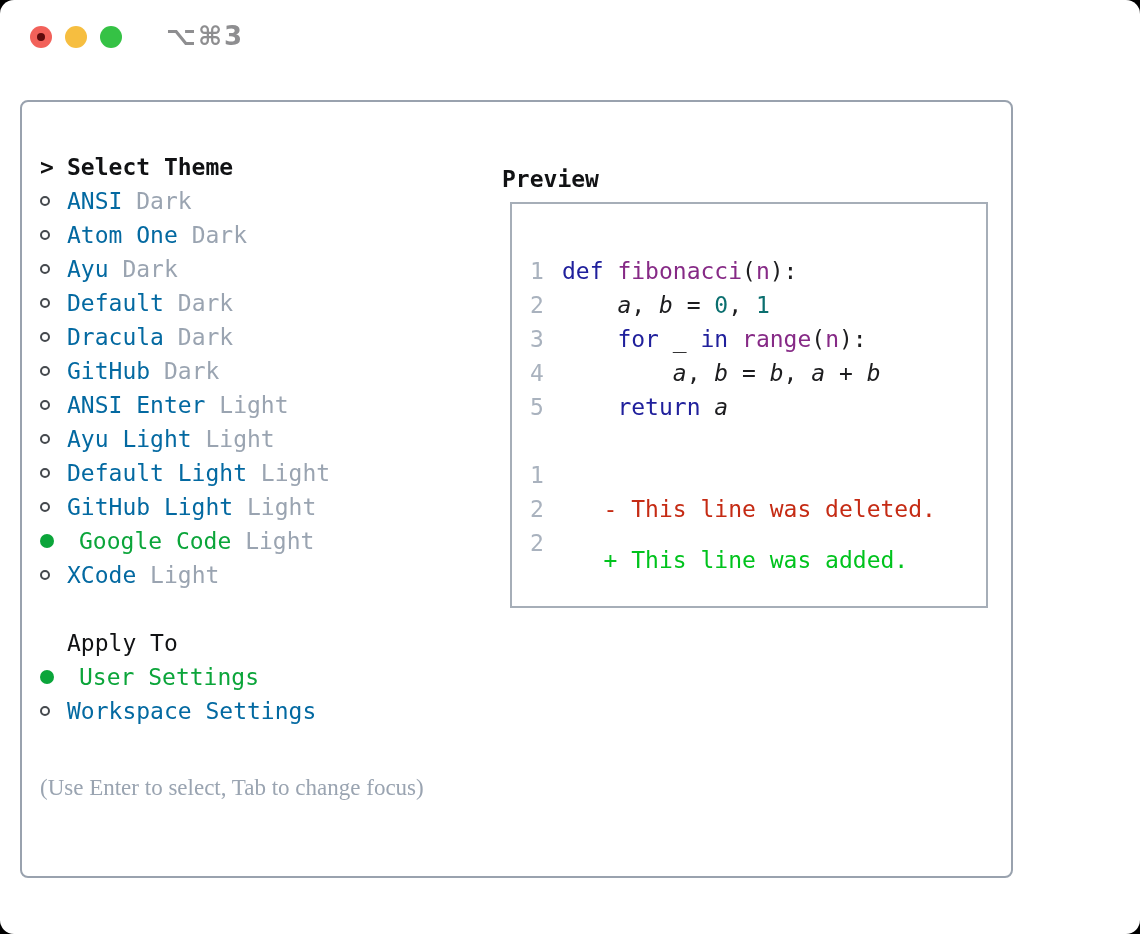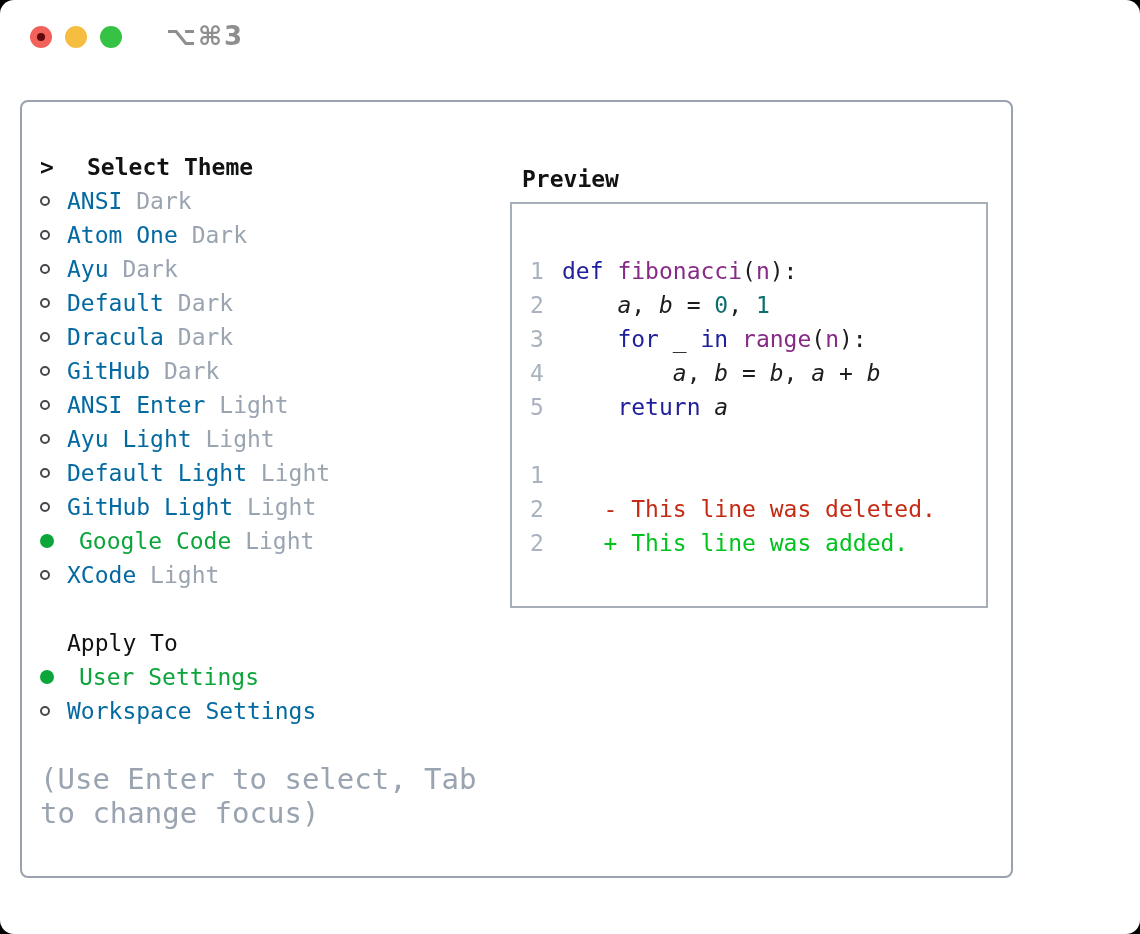--- a/index.html
+++ b/index.html
@@ -26,43 +26,43 @@
     border:2px solid #99a2ae; border-radius:8px; background:#fff;
   }
   .left-col { position:absolute; left:18px; top:48px; width:445px; }
   .row { height:34px; display:flex; align-items:center;
          font-size:23px; line-height:34px; white-space:pre; }
   .spacer { height:34px; }
   .marker { width:27px; display:flex; align-items:center; flex:none; }
   .prompt { font-weight:bold; color:#111; }
   .radio-off { width:10px; height:10px; border:2px solid #45494e; border-radius:50%; }
   .radio-on  { width:14px; height:14px; border-radius:50%; background:var(--selected-green); }
-  .hdr { font-weight:bold; color:#111214;margin-left:20px; }
+  .hdr { font-weight:bold; color:#111214; }
   .name { color:#0369a1; }
   .name.sel { color:var(--selected-green);margin-left:12px; }
   .tag { color:var(--muted-gray); }
   .subhdr { color:#111214; }
-  .help { margin-top:0; width:440px; font-size:29px; line-height:34px;
-          color:var(--muted-gray); white-space:normal; }
+  .help { margin-top:9px; width:440px; font-size:23px; line-height:34px;
+          color:var(--muted-gray); white-space:normal;font-family:Liberation Serif, serif; }
   
   .preview-label { position:absolute; left:480px; top:60px; }
   .preview-box {
     position:absolute; left:488px; top:100px; width:478px; height:406px;
     border:2px solid #a6aeb8; background:#fff; padding:50px 0 0 18px; overflow:hidden;
   }
   .crow { height:34px; display:flex; font-size:23px; line-height:34px; white-space:pre; }
   .ln { width:24px; margin-right:8px; color:#a9b2be; flex:none; }
   .kw  { color:var(--keyword-blue); }
   .fn  { color:var(--title-purple); }
   .lit { color:var(--literal-teal); }
   .pl  { color:#1d1d1f; }
   .var { color:#1d1d1f; font-style:italic; }
   .ctx { color:#8a929c; }
   .del { color:var(--deleted-red); }
-  .add { color:var(--added-green); }
+  .add { color:var(--added-green);margin-top:17px; }
 </style>
 </head>
 <body>
 
 <div class="window">
 
   <div class="titlebar">
     <span class="tl red">
         <span class="dot"></span>
       </span>

